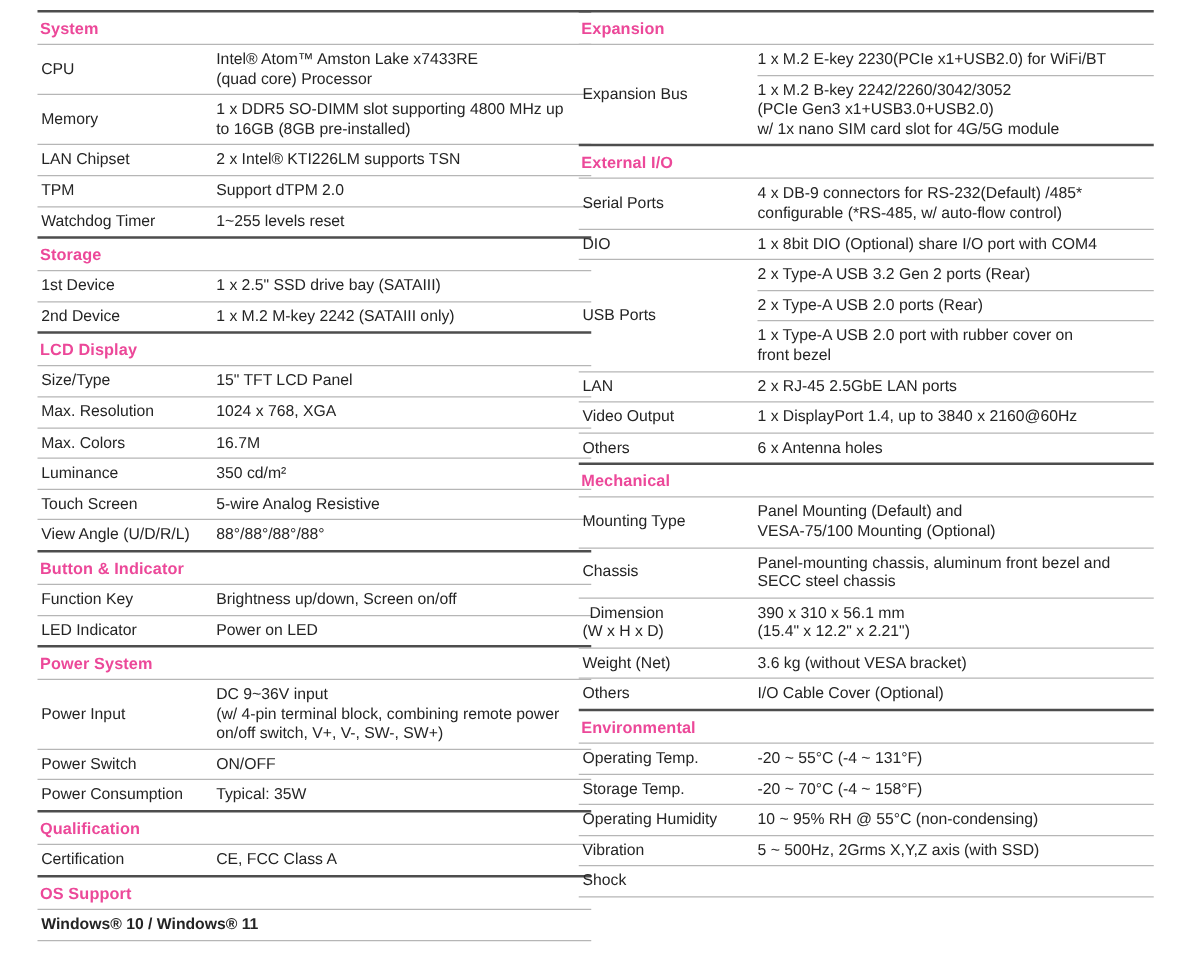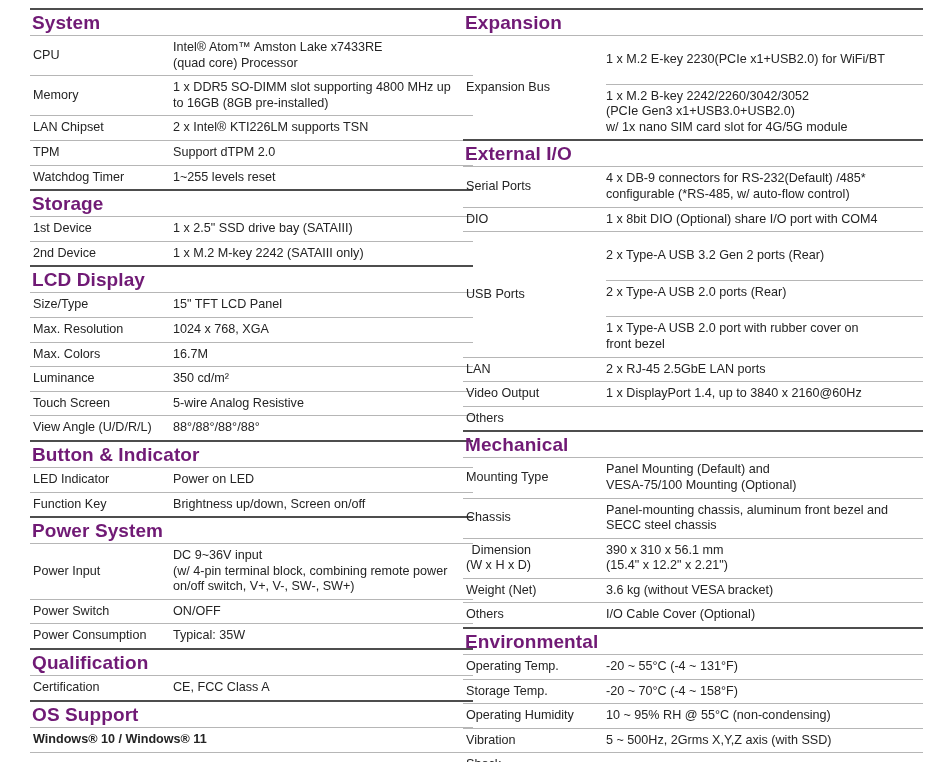--- a/index.html
+++ b/index.html
@@ -22,25 +22,25 @@
     position: absolute;
     top: 8px;
     border-bottom: 1px solid #b6b6b6;
   }
   .col-left  { left: 30px;  width: 443px; }
   .col-right { left: 463px; width: 460px; }
 
   .sec-title {
     margin: 0;
     border-top: 2px solid #4d4d4d;
-    font-size: 19px;
+    font-size: 13px;
     font-weight: bold;
     line-height: 16px;
     padding: 5px 0 4px 2px;
-    color: #701a75;
+    color: #ec4899;
     letter-spacing: 0.1px;
   }
   .row {
     display: flex;
     border-top: 1px solid #b6b6b6;
     padding: 4px 0;
     font-size: 12.6px;
     line-height: 15.6px;
   }
   .row .label {
@@ -56,21 +56,20 @@
     flex: 1;
     white-space: pre-line;
     padding-right: 2px;
   }
   .row.multi { padding: 0; }
   .row.multi .label { padding: 4px 0 4px 3px; }
   .vstack { flex: 1; }
   .subvalue {
     padding: 4px 2px 4px 0;
     white-space: pre-line;
-    margin-top: 12px;
   }
   .subvalue + .subvalue { border-top: 1px solid #b6b6b6; }
   .row.fullrow {
     display: block;
     padding: 4px 0 5px 3px;
     white-space: pre-line;
     font-weight: bold;
   }
 </style>
 </head>
@@ -142,26 +141,26 @@
       </div>
       <div class="row">
         <div class="label">View Angle (U/D/R/L)</div>
         <div class="value">88°/88°/88°/88°</div>
       </div>
     </section>
 
     <section>
       <h2 class="sec-title">Button &amp; Indicator</h2>
       <div class="row">
+        <div class="label">Function Key</div>
+        <div class="value">Brightness up/down, Screen on/off</div>
+      </div>
+      <div class="row">
         <div class="label">LED Indicator</div>
         <div class="value">Power on LED</div>
-      </div>
-      <div class="row">
-        <div class="label">Function Key</div>
-        <div class="value">Brightness up/down, Screen on/off</div>
       </div>
     </section>
 
     <section>
       <h2 class="sec-title">Power System</h2>
       <div class="row">
         <div class="label">Power Input</div>
         <div class="value">DC 9~36V input
 (w/ 4-pin terminal block, combining remote power
 on/off switch, V+, V-, SW-, SW+)</div>
@@ -229,20 +228,21 @@
       <div class="row">
         <div class="label">LAN</div>
         <div class="value">2 x RJ-45 2.5GbE LAN ports</div>
       </div>
       <div class="row">
         <div class="label">Video Output</div>
         <div class="value">1 x DisplayPort 1.4, up to 3840 x 2160@60Hz</div>
       </div>
       <div class="row">
         <div class="label">Others</div>
+        <div class="value">6 x Antenna holes</div>
       </div>
     </section>
 
     <section>
       <h2 class="sec-title">Mechanical</h2>
       <div class="row">
         <div class="label">Mounting Type</div>
         <div class="value">Panel Mounting (Default) and
 VESA-75/100 Mounting (Optional)</div>
       </div>

